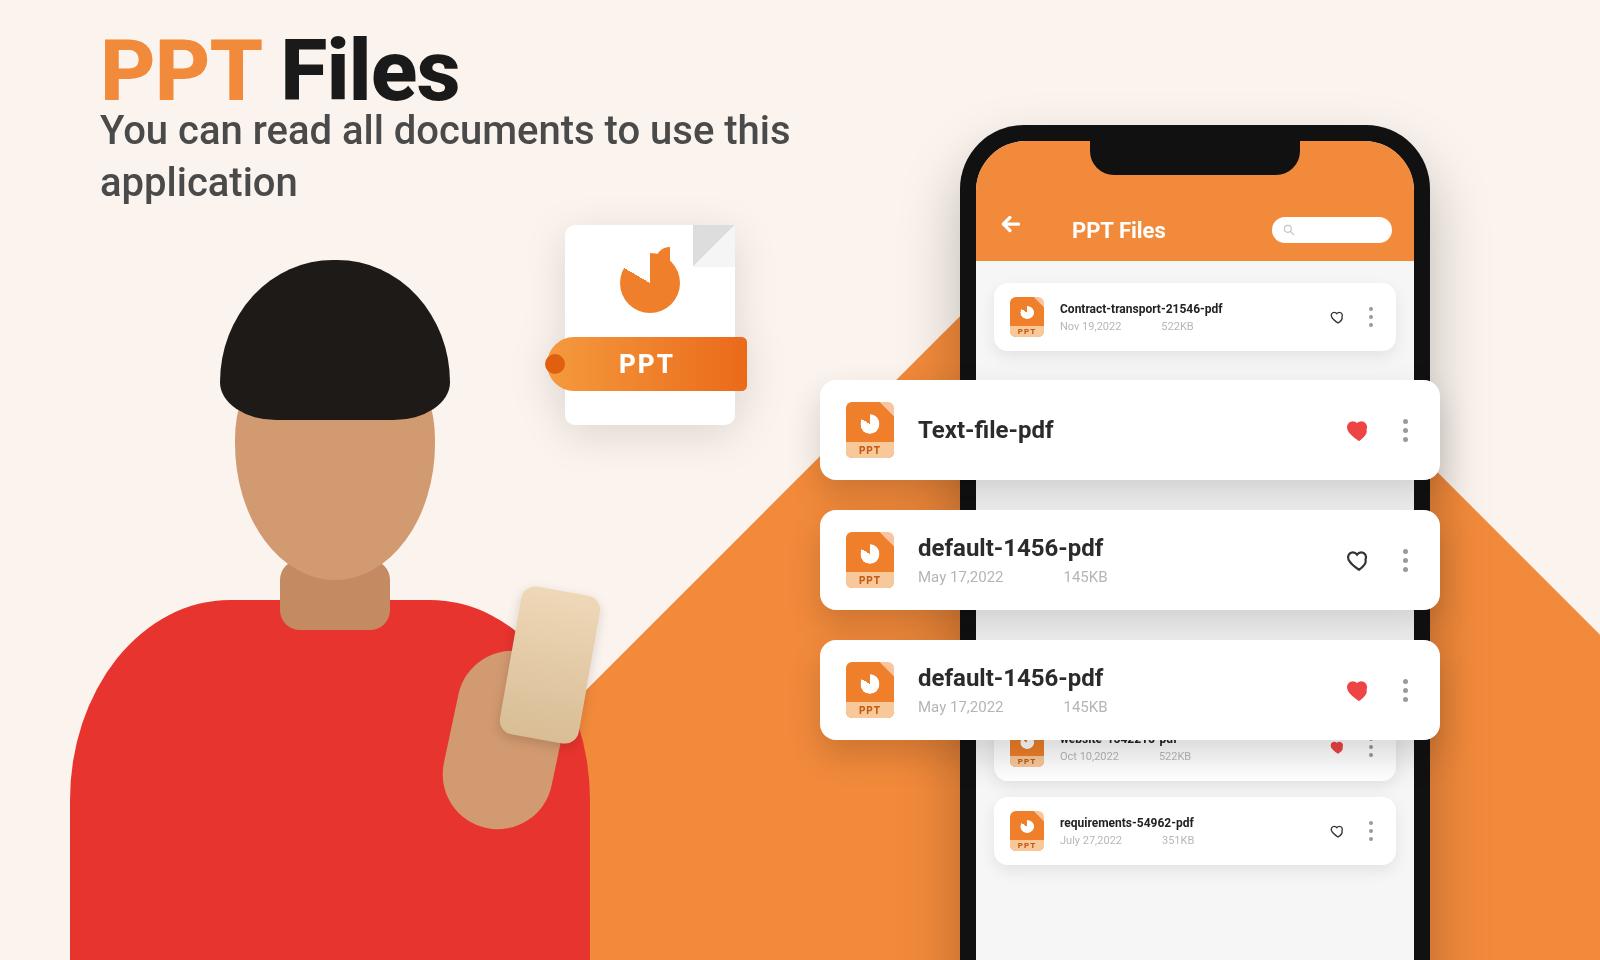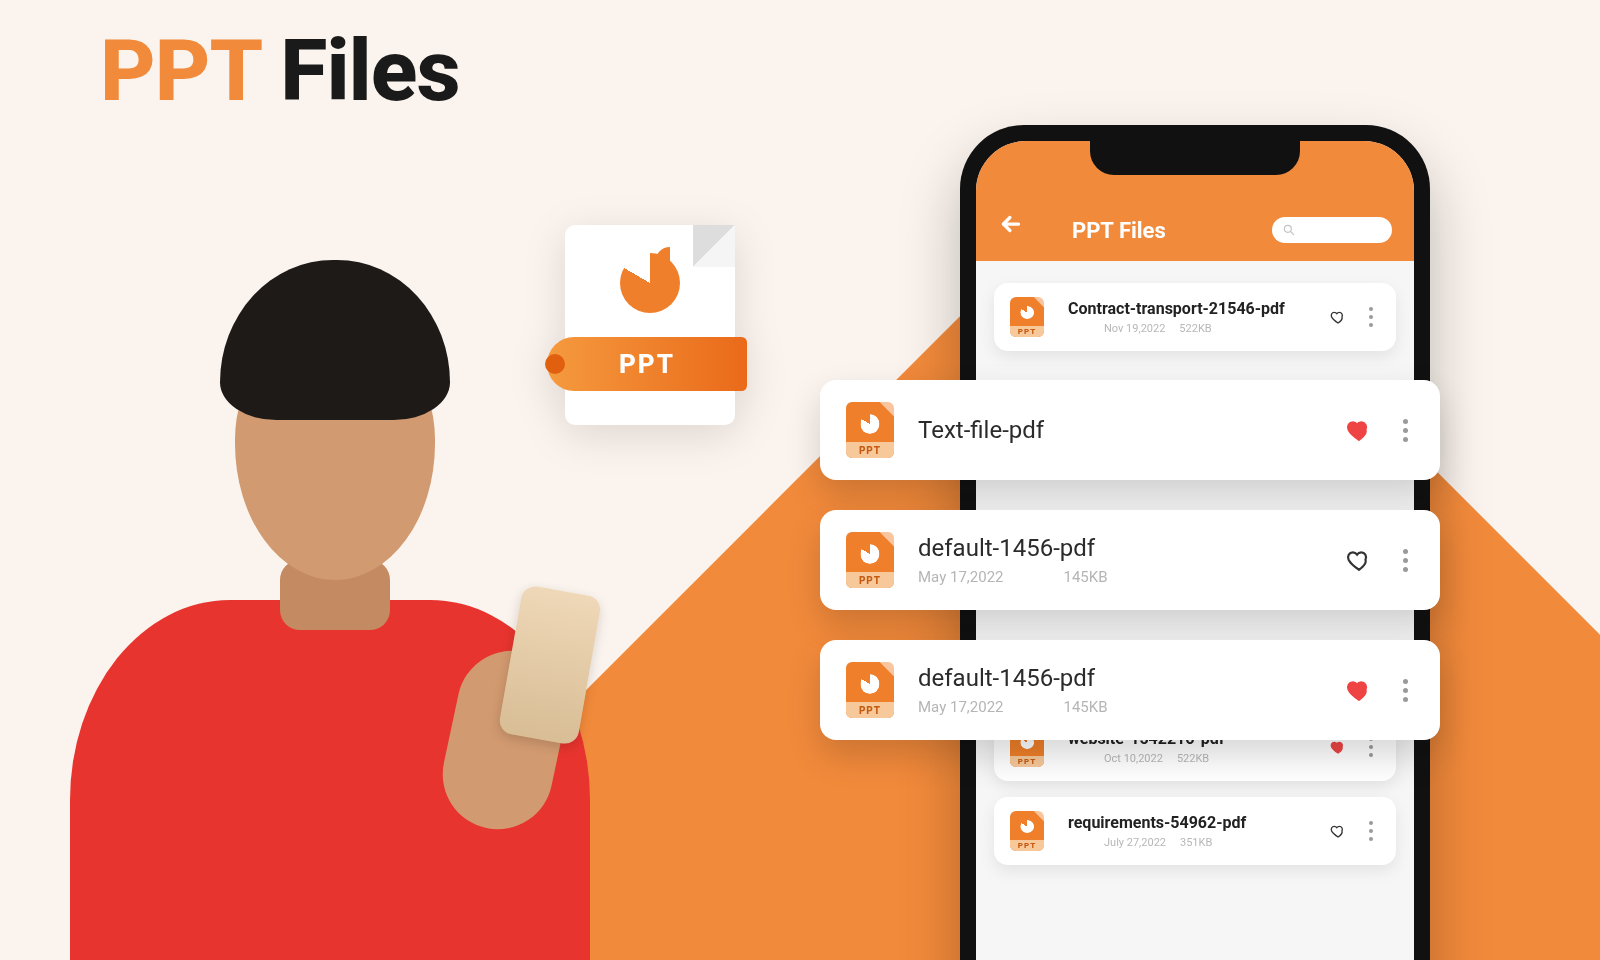--- a/index.html
+++ b/index.html
@@ -34,52 +34,53 @@
   .notch { position: absolute; top: 0; left: 50%; transform: translateX(-50%); width: 210px; height: 34px; background: #111; border-radius: 0 0 24px 24px; z-index: 5; }
   .appbar { height: 120px; background: #f28a3b; display: flex; align-items: flex-end; padding: 0 22px 18px; gap: 18px; }
   .back { color: #fff; font-size: 26px; font-weight: 700; }
   .apptitle { color: #fff; font-size: 22px; font-weight: 700; flex: 0 0 auto; margin-left: 30px; }
   .searchpill { margin-left: auto; width: 120px; height: 26px; background: #fff; border-radius: 14px; display: flex; align-items: center; padding-left: 10px; }
   .searchpill svg { width: 14px; height: 14px; opacity: .5; }
   .listwrap { padding: 22px 18px; display: flex; flex-direction: column; gap: 16px; }
   
   .card { background: #fff; border-radius: 14px; box-shadow: 0 6px 16px rgba(0,0,0,.08); display: flex; align-items: center; padding: 14px 16px; gap: 16px; }
   .card.small .thumb { width: 34px; height: 40px; }
-  .card.small .title { font-size: 16px; font-weight: 700; color: #222; margin-left: 8px; }
-  .card.small .meta { font-size: 11px; color: #b7b7b7; display: flex; gap: 14px; margin-top: 4px; margin-left: 44px; }
+  .card.small .title { font-size: 12px; font-weight: 700; color: #222; }
+  .card.small .meta { font-size: 11px; color: #b7b7b7; display: flex; gap: 40px; margin-top: 4px; }
   .thumb { width: 46px; height: 54px; background: #ef7f2a; border-radius: 6px; position: relative; flex: 0 0 auto; }
   .thumb::before { content: ""; position: absolute; right: 0; top: 0; width: 30%; height: 26%; background: #fff; clip-path: polygon(0 0,100% 100%,100% 0); opacity:.55;}
   .thumb::after { content: ""; position: absolute; left: 50%; top: 22%; width: 40%; padding-top: 40%; transform: translateX(-50%); background: #fff; border-radius: 50%; -webkit-mask: conic-gradient(#000 0 300deg, transparent 0); mask: conic-gradient(#000 0 300deg, transparent 0); }
   .pptlabel { position: absolute; bottom: 0; left: 0; right: 0; height: 28%; background: #f6c89a; color: #c65a10; font-size: 8px; font-weight: 800; display: flex; align-items: center; justify-content: center; letter-spacing: 1px; border-radius: 0 0 6px 6px; }
   .info { flex: 1; min-width: 0; }
   .heart { width: 22px; height: 22px; flex: 0 0 auto; }
   .heart.small{width:16px;height:16px;}
   .dots { width: 18px; display: flex; flex-direction: column; align-items: center; gap: 4px; flex: 0 0 auto; }
   .dots span { width: 4px; height: 4px; background: #9a9a9a; border-radius: 50%; }
   
   .floatCol { position: absolute; left: 820px; top: 380px; width: 620px; display: flex; flex-direction: column; gap: 30px; z-index: 20; }
   .fcard { background: #fff; border-radius: 16px; box-shadow: 0 16px 34px rgba(0,0,0,.16); display: flex; align-items: center; padding: 22px 26px; gap: 24px; }
   .fcard .thumb { width: 48px; height: 56px; }
-  .fcard .title { font-size: 24px; font-weight: 400; color: #2b2b2b; }
+  .fcard .title { font-size: 24px; font-weight: 700; color: #2b2b2b; }
   .fcard .meta { font-size: 15px; color: #b5b5b5; display: flex; gap: 60px; margin-top: 6px; }
   .fcard .heart { width: 26px; height: 26px; }
   .fcard .dots span { width: 5px; height: 5px; }
   .pptlabel.big{font-size:10px;}
 </style>
 </head>
 <body>
 
 <div class="stage">
   <div class="diag"></div>
 
   <div class="headline">
     <h1>
       <span class="orange">PPT</span><span class="black"> Files</span>
     </h1>
   </div>
+  <div class="subtitle">You can read all documents to use this application</div>
 
   <div class="person">
     <div class="shirt"></div>
     <div class="arm"></div>
     <div class="neck"></div>
     <div class="head"></div>
     <div class="hair"></div>
     <div class="forearm"></div>
     <div class="phone2"></div>
   </div>

